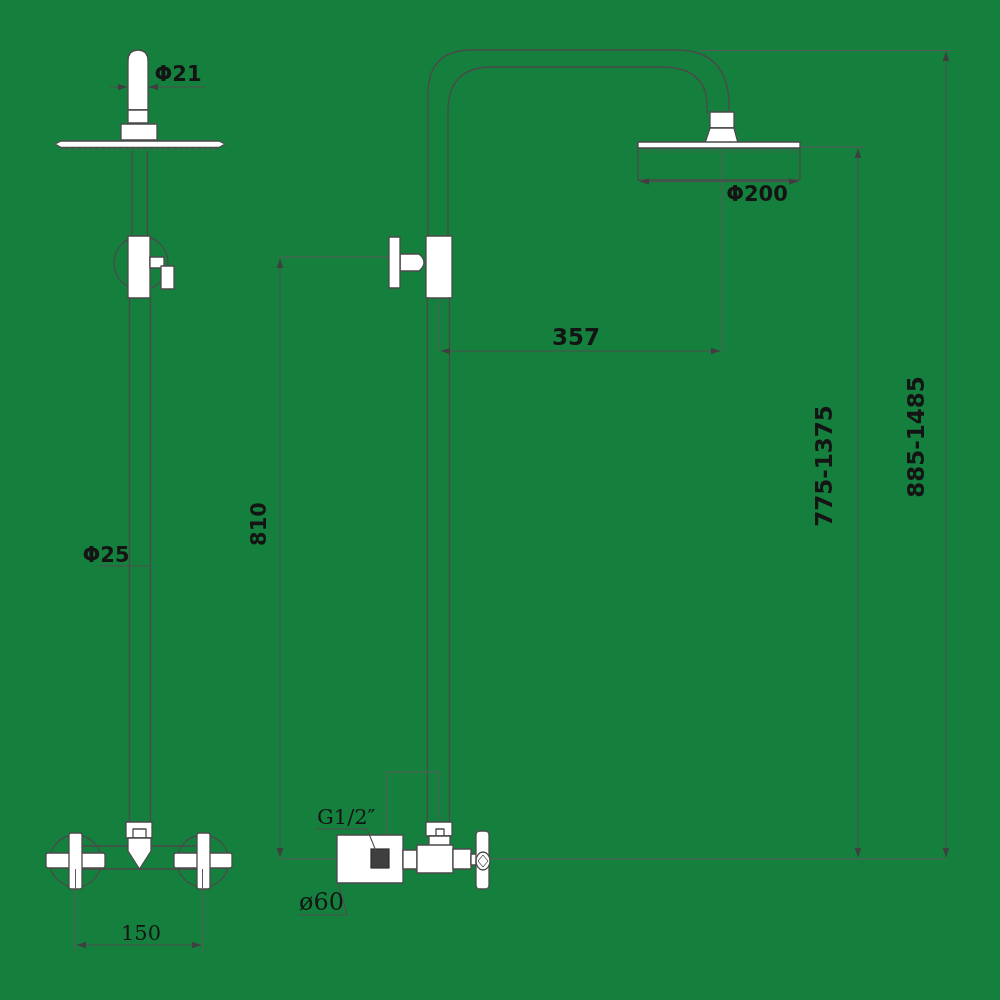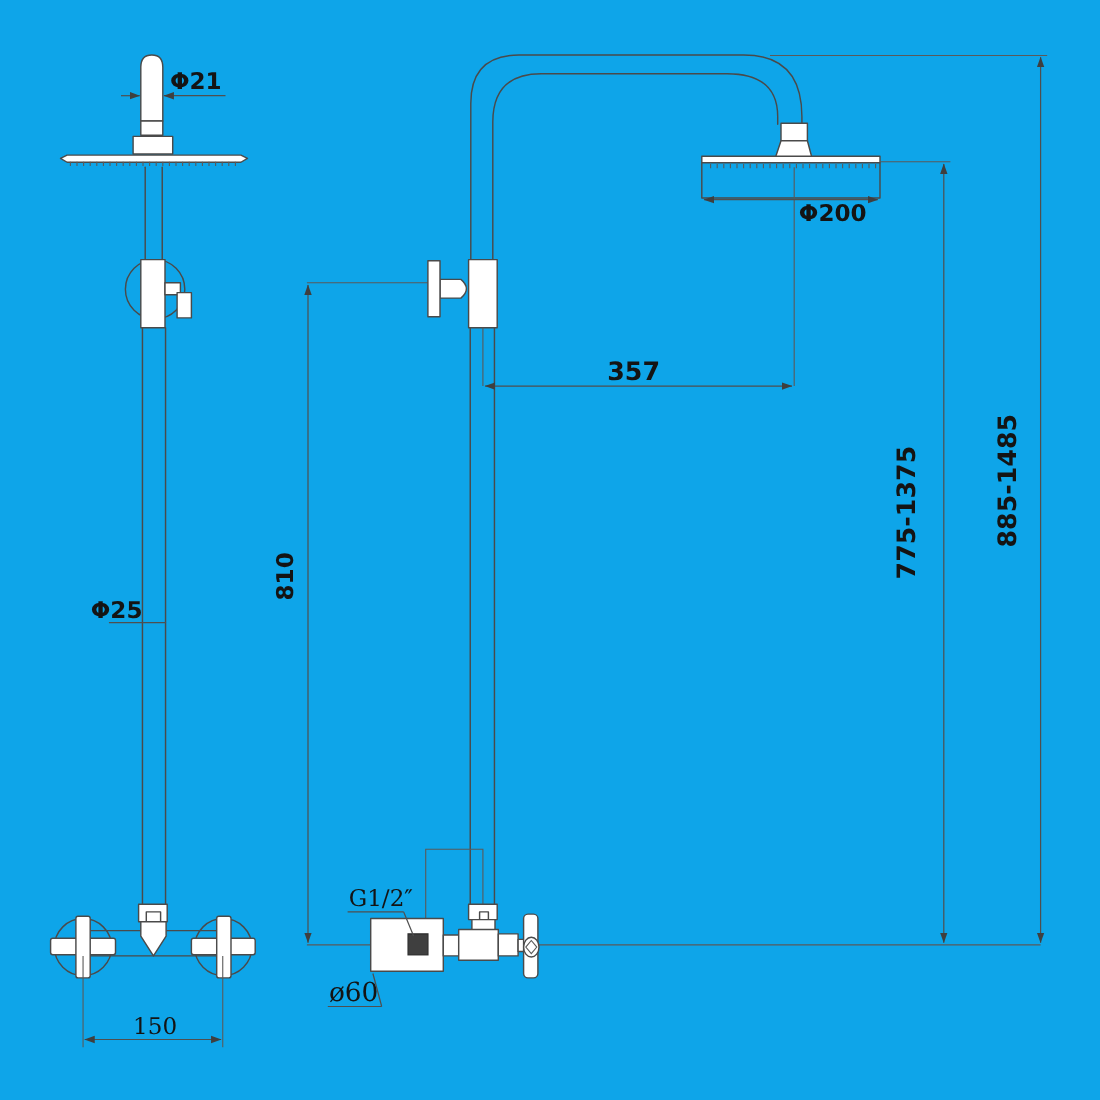--- a/index.html
+++ b/index.html
@@ -1,16 +1,16 @@
 <!DOCTYPE html>
 <html><head>
 <meta charset="utf-8">
 <style>
   html,body{margin:0;padding:0;background:#ffffff;}
-  .stage{width:1000px;height:1000px;background:#0ea5e9;position:relative;overflow:hidden;}
+  .stage{width:1000px;height:1000px;background:#15803d;position:relative;overflow:hidden;}
   svg{display:block;}
   .outline{stroke:#4a4a4a;stroke-width:1.3;fill:none;stroke-linejoin:round;stroke-linecap:round;}
   .outline-f{stroke:#4a4a4a;stroke-width:1.3;fill:#ffffff;stroke-linejoin:round;}
   .thin{stroke:#5a5a5a;stroke-width:1;fill:none;}
   .dim{stroke:#4f4f4f;stroke-width:1.1;fill:none;}
   .port{stroke:#2e2e2e;stroke-width:1.2;fill:#3f3f3f;}
   .dimtext{font-family:"DejaVu Sans","Liberation Sans",sans-serif;font-weight:bold;font-size:21px;fill:#141414;}
   .dimtext-lg{font-family:"DejaVu Sans","Liberation Sans",sans-serif;font-weight:bold;font-size:23px;fill:#141414;}
   .seriftext{font-family:"DejaVu Serif","Liberation Serif",serif;font-size:21px;fill:#141414;}
   .seriftext-lg{font-family:"DejaVu Serif","Liberation Serif",serif;font-size:24px;fill:#141414;}

